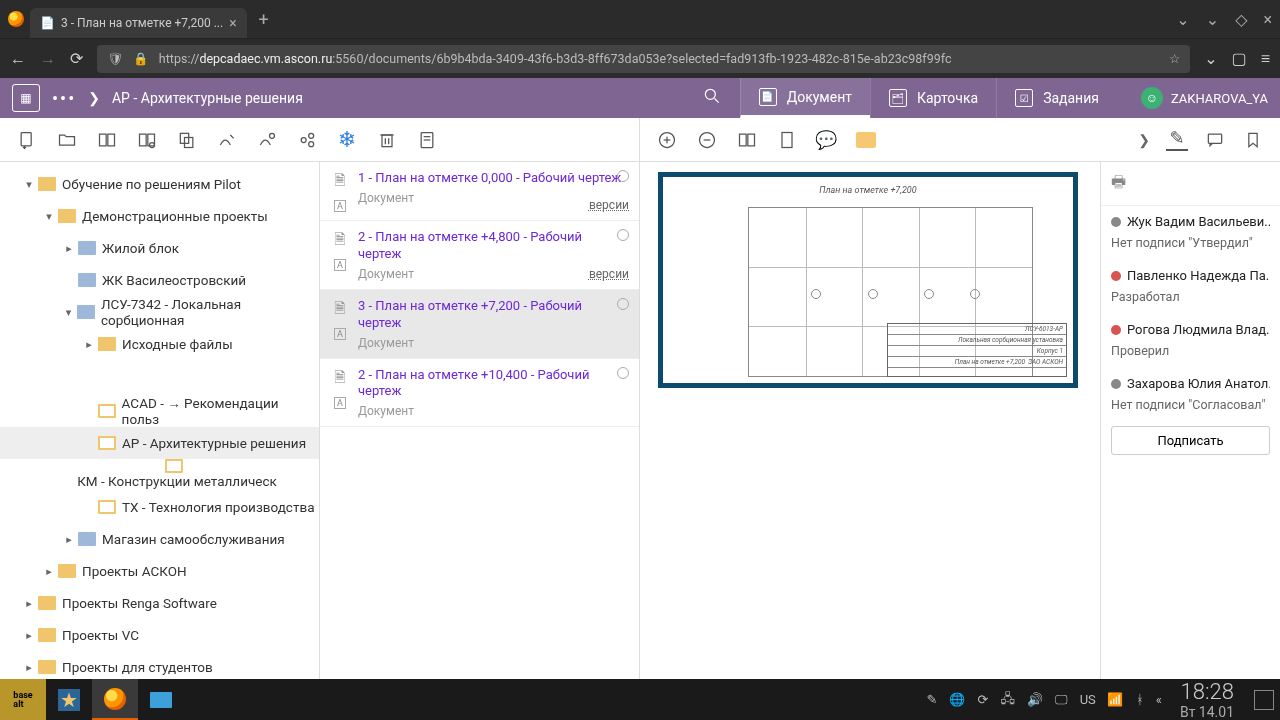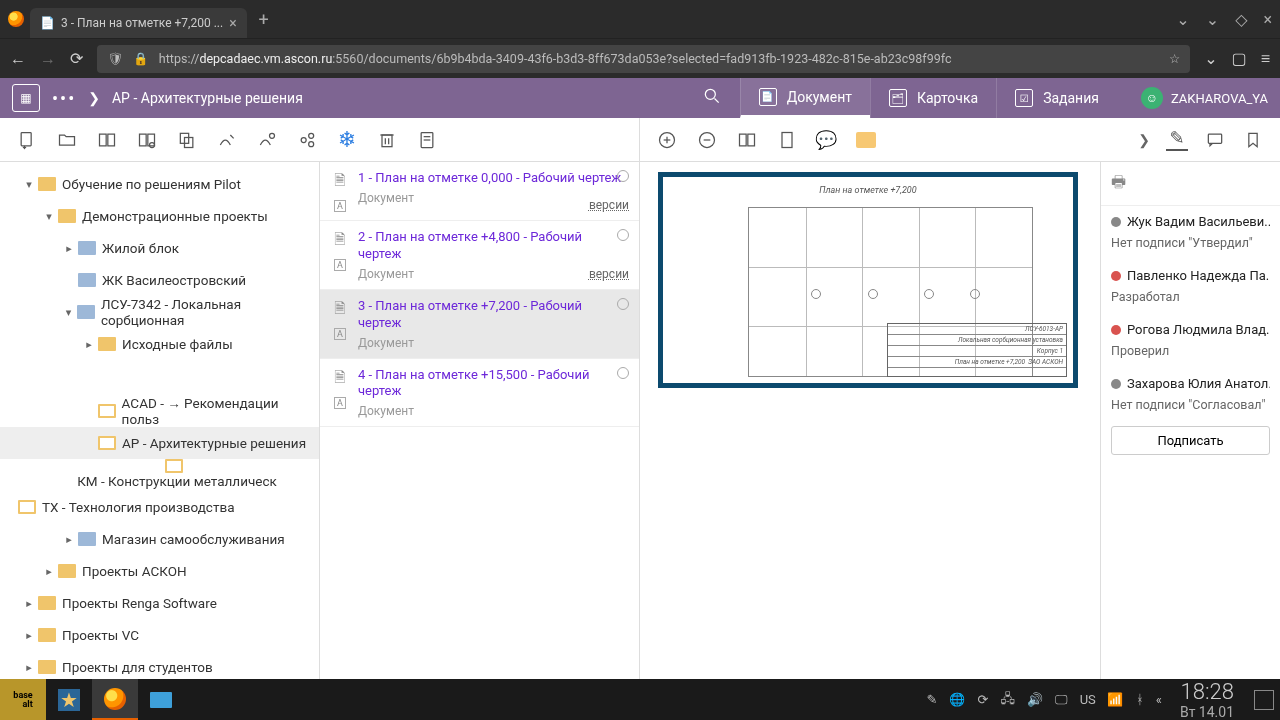--- a/index.html
+++ b/index.html
@@ -78,21 +78,21 @@
   .sig-entry { padding:8px 10px 10px; }
   .sig-name { font-size:13px; color:#222; white-space:nowrap; overflow:hidden; text-overflow:ellipsis; display:flex; align-items:center; gap:6px;}
   .sig-role { font-size:12.5px; color:#666; margin-top:6px; }
   .sig-dot { width:10px; height:10px; border-radius:50%; flex-shrink:0; }
   .sig-dot.gray { background:#888; }
   .sig-dot.red { background:#d9534f; }
   .sign-btn { margin:4px 10px; border:1px solid #ccc; background:#fff; padding:6px 16px; font-size:13px; border-radius:3px; cursor:pointer; }
 
   
   .taskbar { position:absolute; left:0; right:0; bottom:0; height:41px; background:#1a1a1a; display:flex; align-items:center; color:#ccc; font-size:12px; }
-  .tb-left { display:flex; align-items:center; height:100%;text-align:right; }
+  .tb-left { display:flex; align-items:center; height:100%; }
   .tb-app { width:46px; height:100%; display:flex; align-items:center; justify-content:center; font-size:20px; cursor:pointer; }
   .tb-app.alt { background:#b8962a; font-size:9px; font-weight:bold; color:#000; line-height:1; flex-direction:column;}
   .tb-app.active { background:#3a3a3a; border-bottom:2px solid #e66000; }
   .tb-right { margin-left:auto; display:flex; align-items:center; gap:12px; padding-right:6px; height:100%;}
   .tb-ico { font-size:13px; color:#bbb; cursor:pointer; }
   .tb-clock { text-align:right; line-height:1.15; margin-left:6px; }
   .tb-clock .time { font-size:22px; font-weight:300; }
   .tb-clock .date { font-size:14px; color:#aaa; }
   .tb-square { width:20px; height:20px; border:1.5px solid #888; margin-left:8px; }
 
@@ -322,21 +322,21 @@
       <div class="tree-row sel" style="padding-left: 80px;">
         <span class="tw"></span>
         <span class="fold-ico doc"></span>
         <span>АР - Архитектурные решения</span>
       </div>
       <div class="tree-row" style="padding-left: 39px; flex-direction: column;">
         <span class="tw"></span>
         <span class="fold-ico doc"></span>
         <span>КМ - Конструкции металлическ</span>
       </div>
-      <div class="tree-row" style="">
+      <div class="tree-row" style="padding-left: 80px;">
         <span class="tw"></span>
         <span class="fold-ico doc"></span>
         <span>ТХ - Технология производства</span>
       </div>
       <div class="tree-row" style="padding-left: 60px;">
         <span class="tw">▸</span>
         <span class="fold-ico blue"></span>
         <span>Магазин самообслуживания</span>
       </div>
       <div class="tree-row" style="padding-left: 40px;">
@@ -400,21 +400,21 @@
           <div class="doc-sub">Документ</div>
         </div>
         <div class="doc-circle"></div>
       </div>
       <div class="doc-item">
         <div class="doc-ico-col">
           <span>🗎</span>
           <span style="font-size:9px;border:1px solid #aaa;padding:0 2px;">A</span>
         </div>
         <div class="doc-body">
-          <div class="doc-title">4 - План на отметке +15,500 - Рабочий чертеж</div>
+          <div class="doc-title">2 - План на отметке +10,400 - Рабочий чертеж</div>
           <div class="doc-sub">Документ</div>
         </div>
         <div class="doc-circle"></div>
       </div>
     </div>
   <div class="viewer-col">
     <div class="sheet">
       <div class="title">План на отметке +7,200</div>
       <div class="plan-box">
         <div class="grid-v" style="left:20%"></div>

